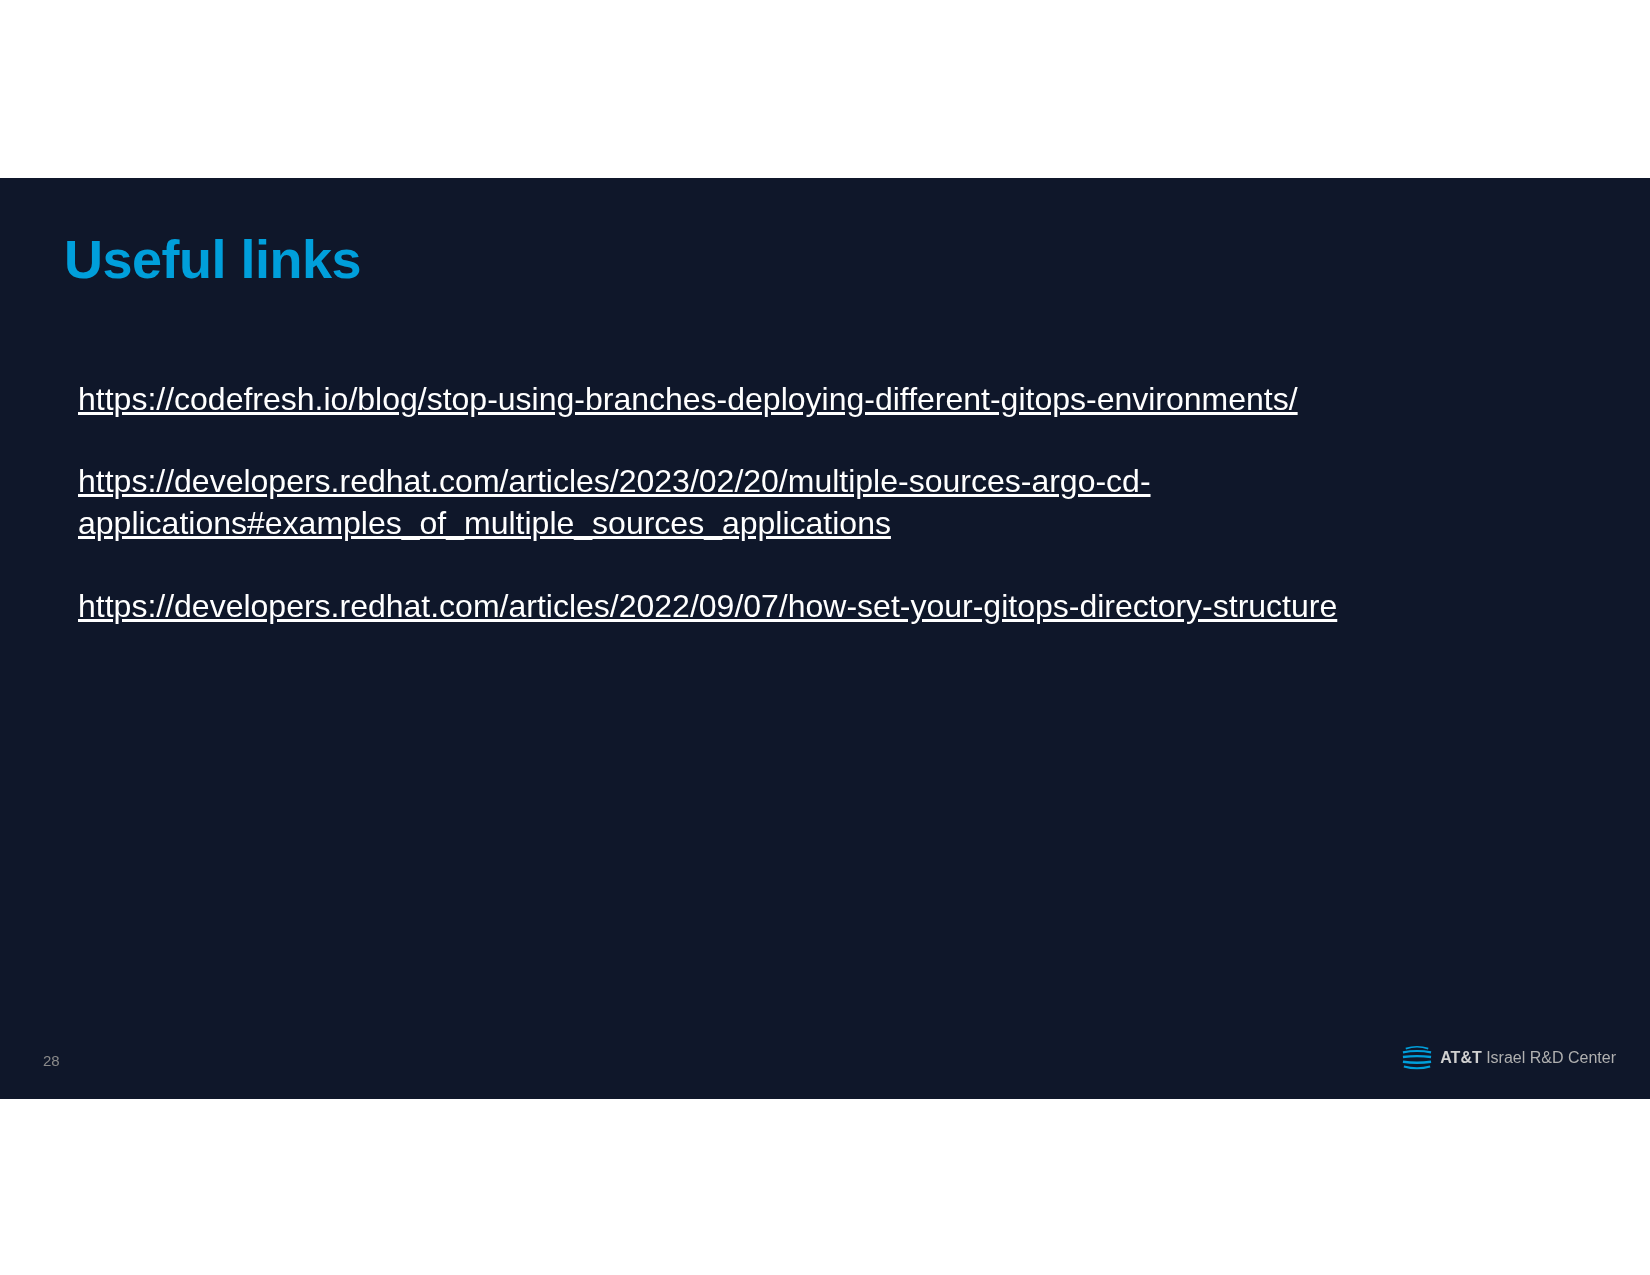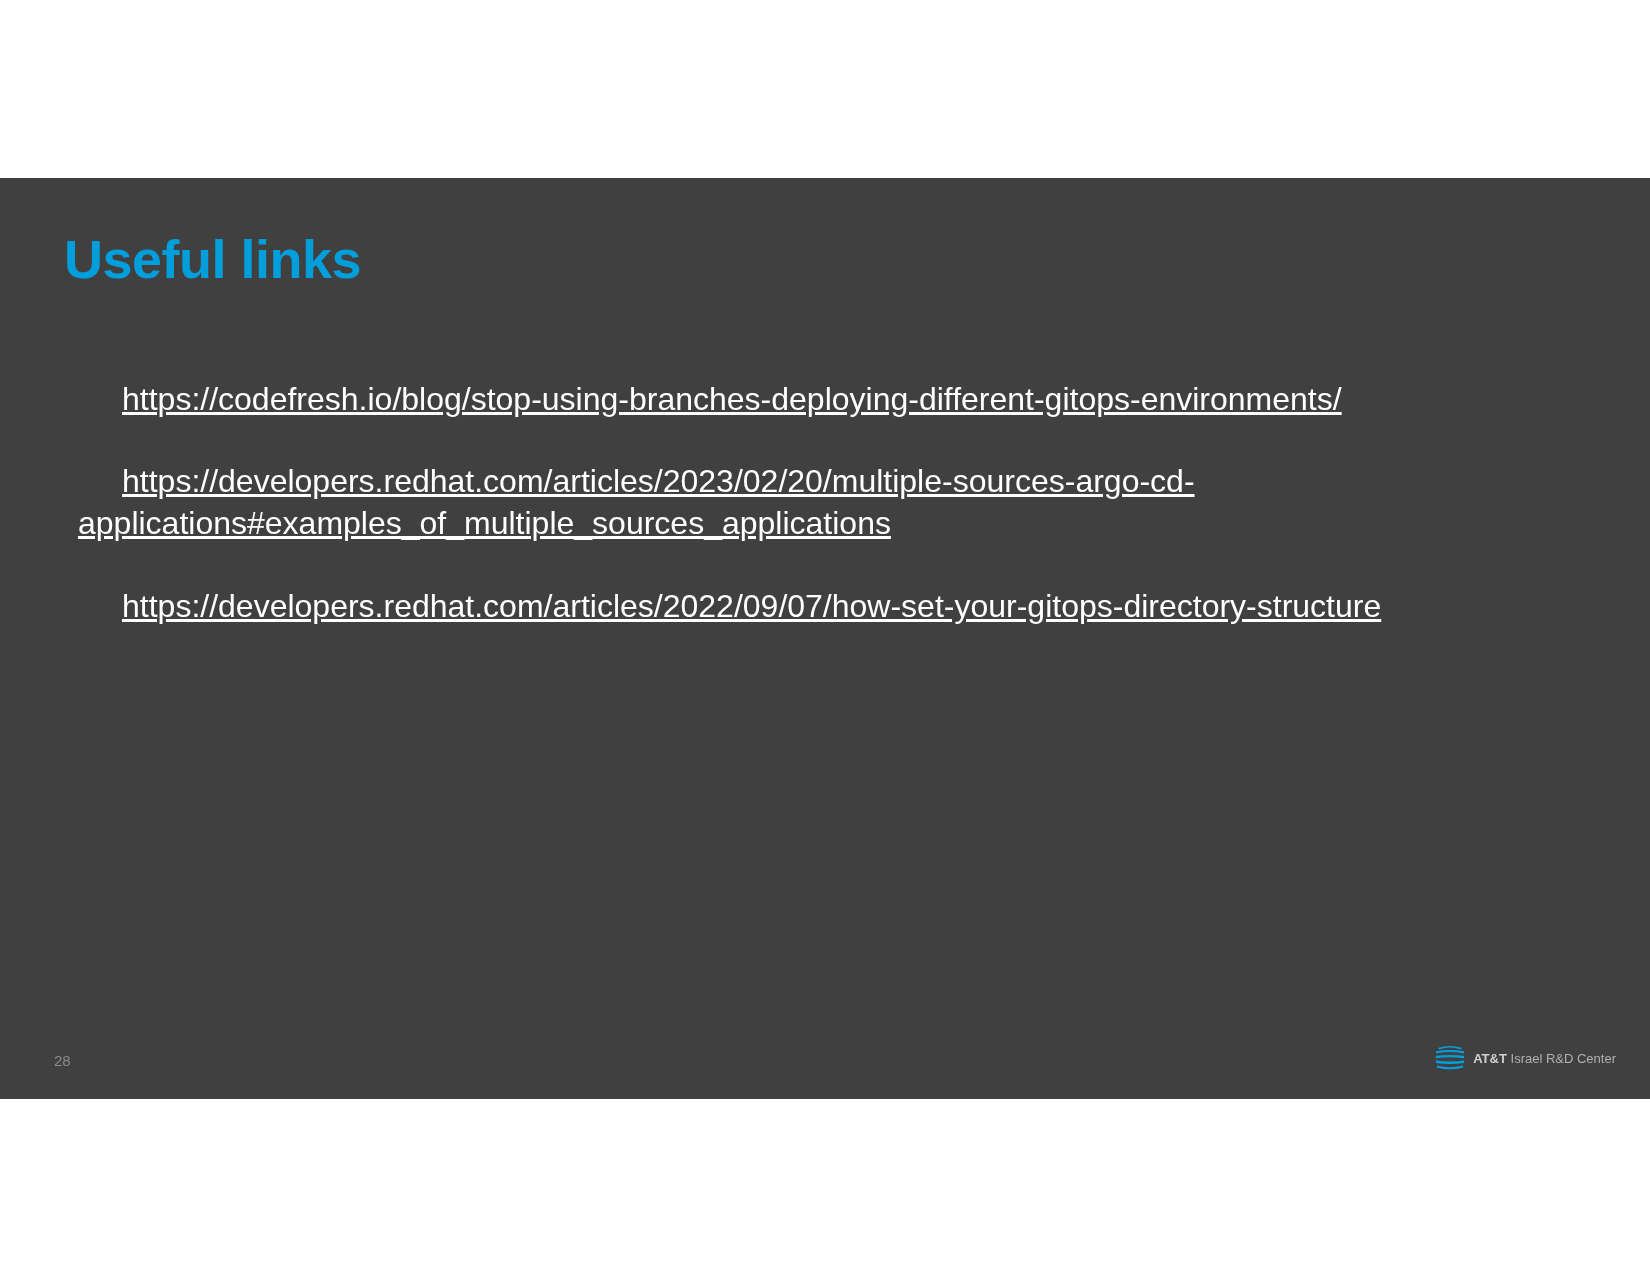--- a/index.html
+++ b/index.html
@@ -9,21 +9,21 @@
     background: #ffffff;
     font-family: Arial, Helvetica, sans-serif;
     overflow: hidden;
   }
   .slide {
     position: absolute;
     left: 0;
     top: 178px;
     width: 1650px;
     height: 921px;
-    background: #404040;
+    background: #0f172a;
     color: #ffffff;
   }
   .title {
     position: absolute;
     left: 64px;
     top: 50px;
     font-size: 54px;
     font-weight: 700;
     color: #009FDB;
     letter-spacing: -0.5px;
@@ -35,44 +35,43 @@
     width: 1400px;
   }
   .link-item {
     margin-bottom: 40px;
     font-size: 32px;
     line-height: 1.32;
   }
   .link-item a {
     color: #ffffff;
     text-decoration: underline;
-    margin-left: 44px;
   }
   .page-number {
     position: absolute;
-    left: 54px;
+    left: 43px;
     bottom: 30px;
     font-size: 15px;
     color: #8a8a8a;
     text-align: right;
   }
   .footer-logo {
     position: absolute;
     right: 34px;
     bottom: 26px;
     display: flex;
     align-items: center;
     gap: 8px;
   }
   .globe {
     width: 30px;
     height: 30px;
   }
   .footer-text {
-    font-size: 13px;
+    font-size: 16px;
     color: #b0b0b0;
   }
   .footer-text .bold { font-weight: 700; color: #d0d0d0; }
 </style>
 </head>
 <body>
 
 <div class="slide">
 
   <h1 class="title">Useful links</h1>

